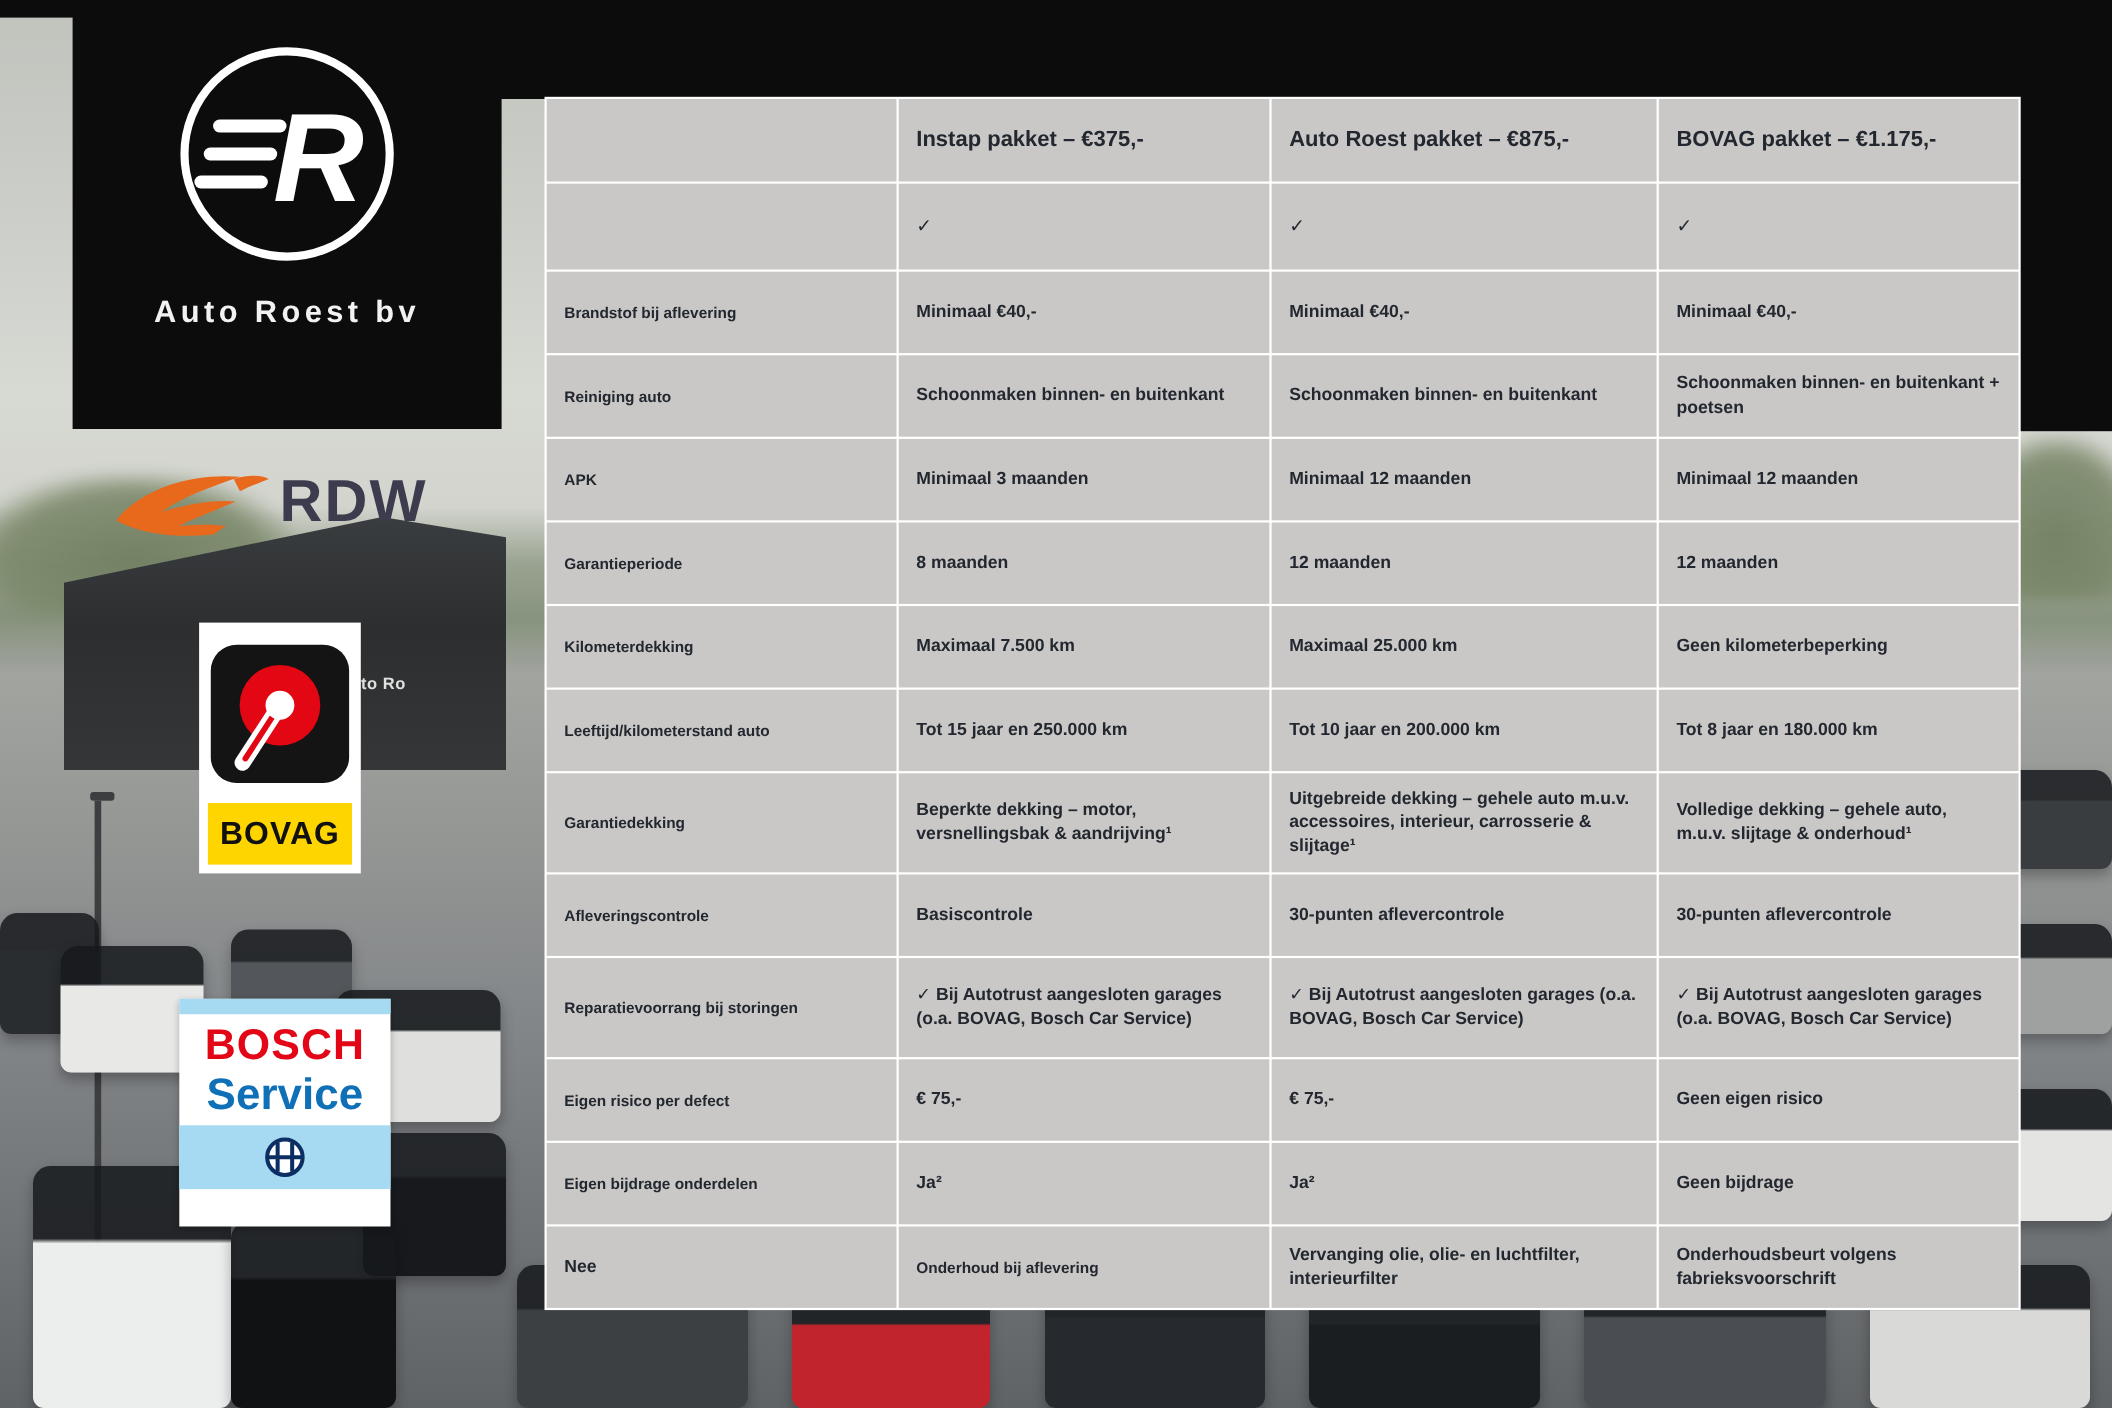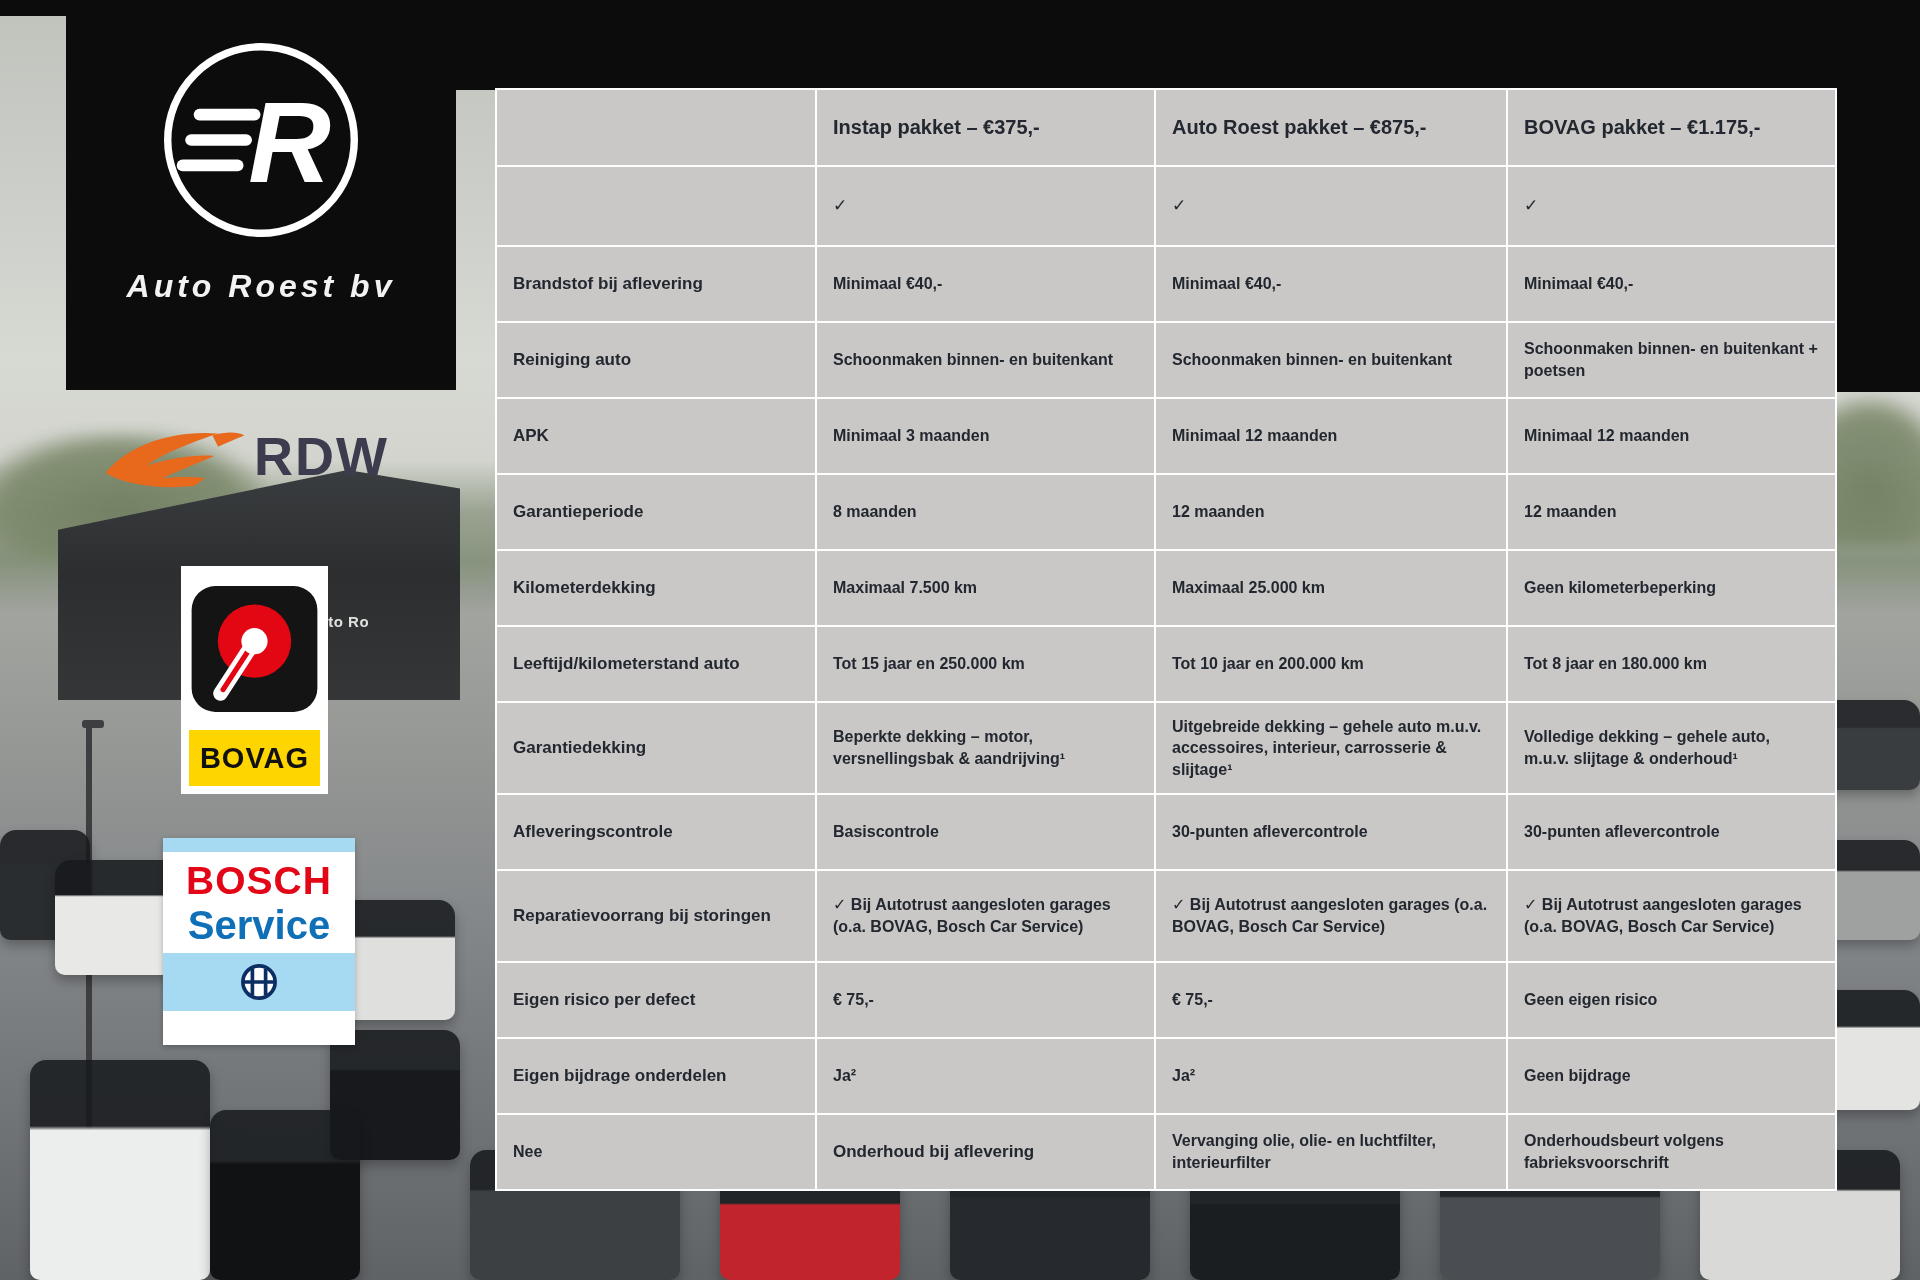--- a/index.html
+++ b/index.html
@@ -44,50 +44,50 @@
     background:linear-gradient(180deg, rgba(22,25,28,.85) 0%, rgba(22,25,28,.85) 30%, var(--c) 32%, var(--c) 100%);
     box-shadow:0 6px 12px rgba(0,0,0,.28);filter:blur(.6px);}
   
   .black-band{position:absolute;background:var(--black-panel);z-index:1;}
   .top-strip{left:0;top:0;width:1920px;height:16px;}
   .header-band{left:450px;top:0;width:1470px;height:90px;}
   .right-band{left:1795px;top:0;width:125px;height:392px;}
   .brand-box{position:absolute;left:66px;top:8px;width:390px;height:382px;background:var(--black-panel);
     z-index:2;display:flex;flex-direction:column;align-items:center;justify-content:flex-start;padding-top:26px;}
   .brand-logo{width:212px;height:212px;}
-  .brand-name{margin-top:22px;color:#f2f2f2;font-size:32px;font-weight:700;letter-spacing:4px;white-space:nowrap;font-style:italic;}
+  .brand-name{margin-top:22px;color:#f2f2f2;font-size:28px;font-weight:700;letter-spacing:4px;white-space:nowrap;}
   
   .rdw{position:absolute;left:100px;top:418px;width:300px;height:76px;z-index:2;display:flex;align-items:center;gap:4px;}
   .rdw svg{width:150px;height:76px;flex:0 0 auto;}
   .rdw-text{font-family:Liberation Sans, sans-serif;font-weight:700;font-size:54px;color:var(--rdw-ink);letter-spacing:2px;line-height:1;}
   .bovag{position:absolute;left:181px;top:566px;width:147px;height:228px;z-index:2;background:#fff;
     display:flex;flex-direction:column;padding:8px;gap:6px;}
   .bovag svg{width:100%;height:150px;}
   .bovag-band{background:var(--bovag-yellow);color:#111;font-weight:800;font-size:29px;letter-spacing:1px;
     text-align:center;flex:1;display:flex;align-items:center;justify-content:center;}
-  .bosch{position:absolute;left:163px;top:838px;width:192px;height:207px;z-index:2;background:#fff;
+  .bosch{position:absolute;left:163px;top:908px;width:192px;height:207px;z-index:2;background:#fff;
     display:flex;flex-direction:column;box-shadow:0 2px 6px rgba(0,0,0,.25);}
   .bosch-strip{background:var(--bosch-lightblue);}
   .bosch-strip.top{height:14px;}
   .bosch-strip.bottom{height:58px;display:flex;align-items:center;justify-content:center;}
   .bosch-strip.bottom svg{width:44px;height:44px;}
   .bosch-word{color:var(--bosch-red);font-weight:800;font-size:39px;text-align:center;letter-spacing:1px;margin-top:8px;line-height:1.1;}
   .service-word{color:var(--bosch-blue);font-weight:700;font-size:40px;text-align:center;line-height:1.1;margin-bottom:6px;}
   
   .comparison-table{position:absolute;left:459px;top:88px;width:1342px;z-index:2;
     background:var(--table-line);padding:2px;display:flex;flex-direction:column;gap:2px;margin-left:36px;}
   .tr{display:grid;grid-template-columns:318px 337px 350px 1fr;gap:2px;min-height:74px;}
   .tr.thead{min-height:75px;}
   .tr:nth-child(2){min-height:78px;}
   .tr:nth-child(9){min-height:90px;}
   .tr:nth-child(11){min-height:90px;}
   .td,.th{background:var(--table-bg);color:var(--ink);display:flex;align-items:center;
     padding:10px 16px;font-weight:700;font-size:16px;line-height:1.35;}
   .th{font-size:20px;}
-  .td.label-col{font-size:17px;}
+  .td.label-col{font-size:14px;}
   .tr:nth-child(2) .td:not(.label-col){font-size:17px;}
 </style>
 </head>
 <body>
 
 <div class="stage">
 
   <div class="photo">
     <div class="treeline left"></div>
     <div class="treeline right"></div>

